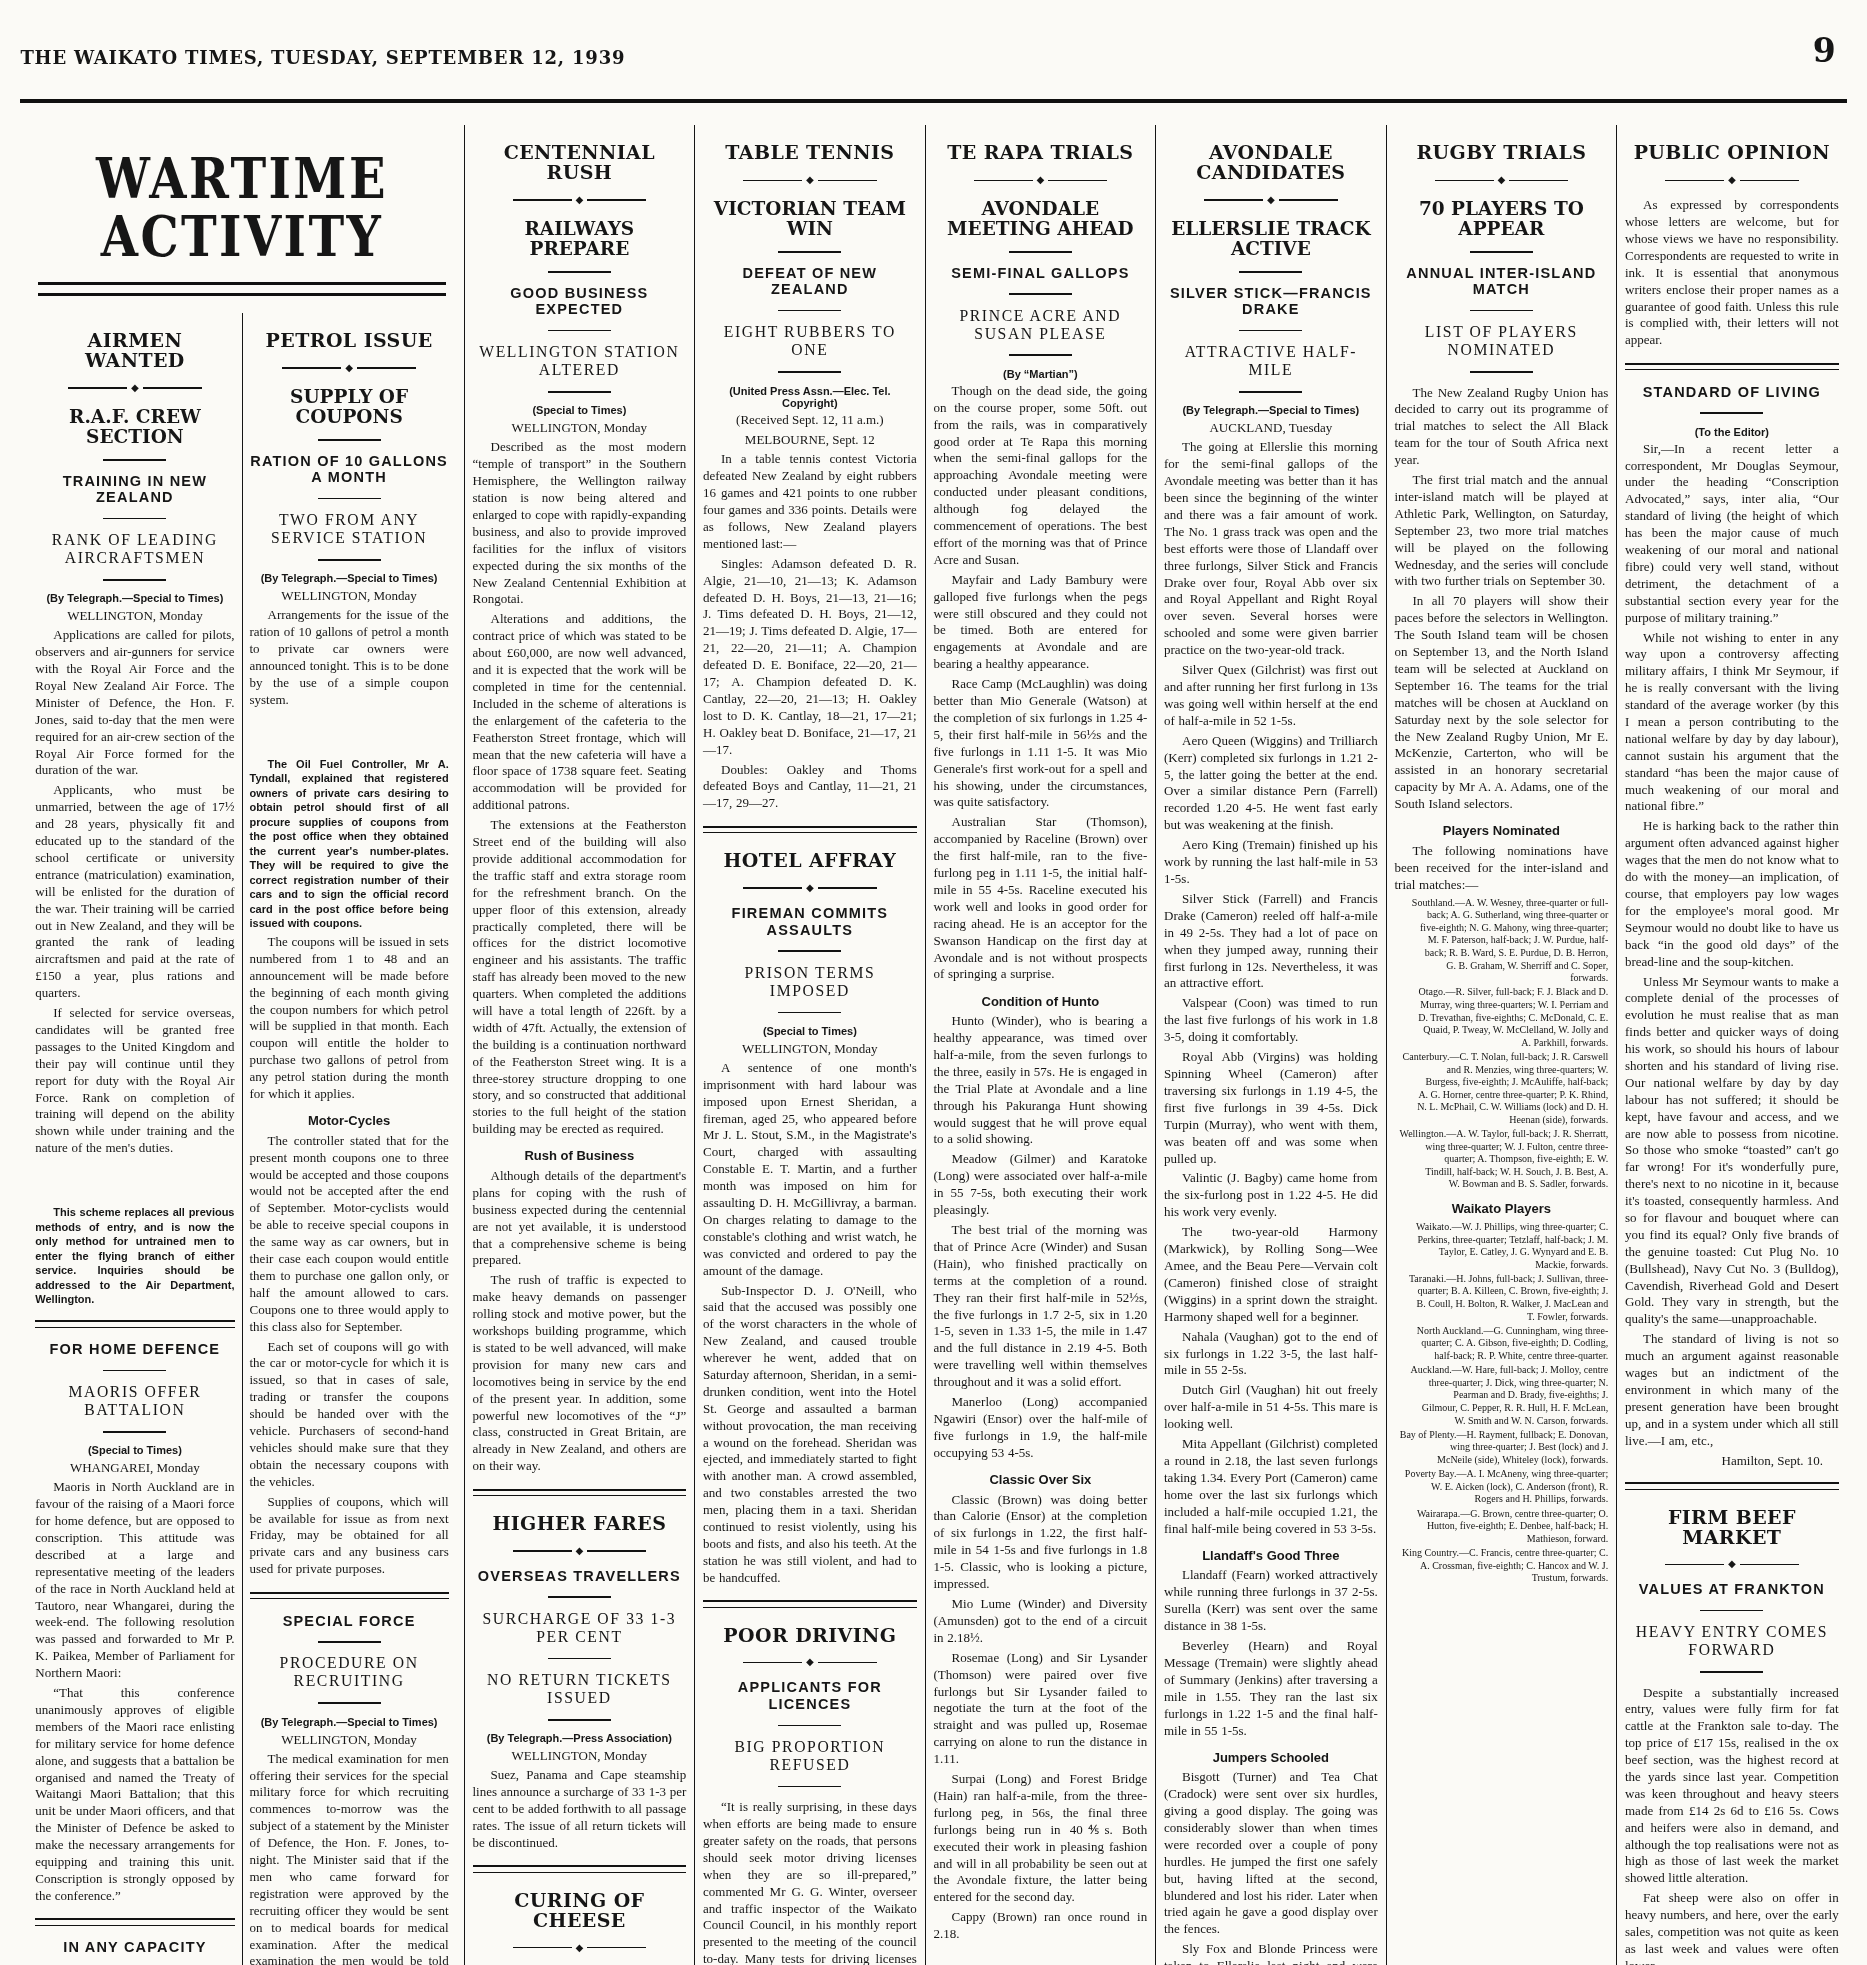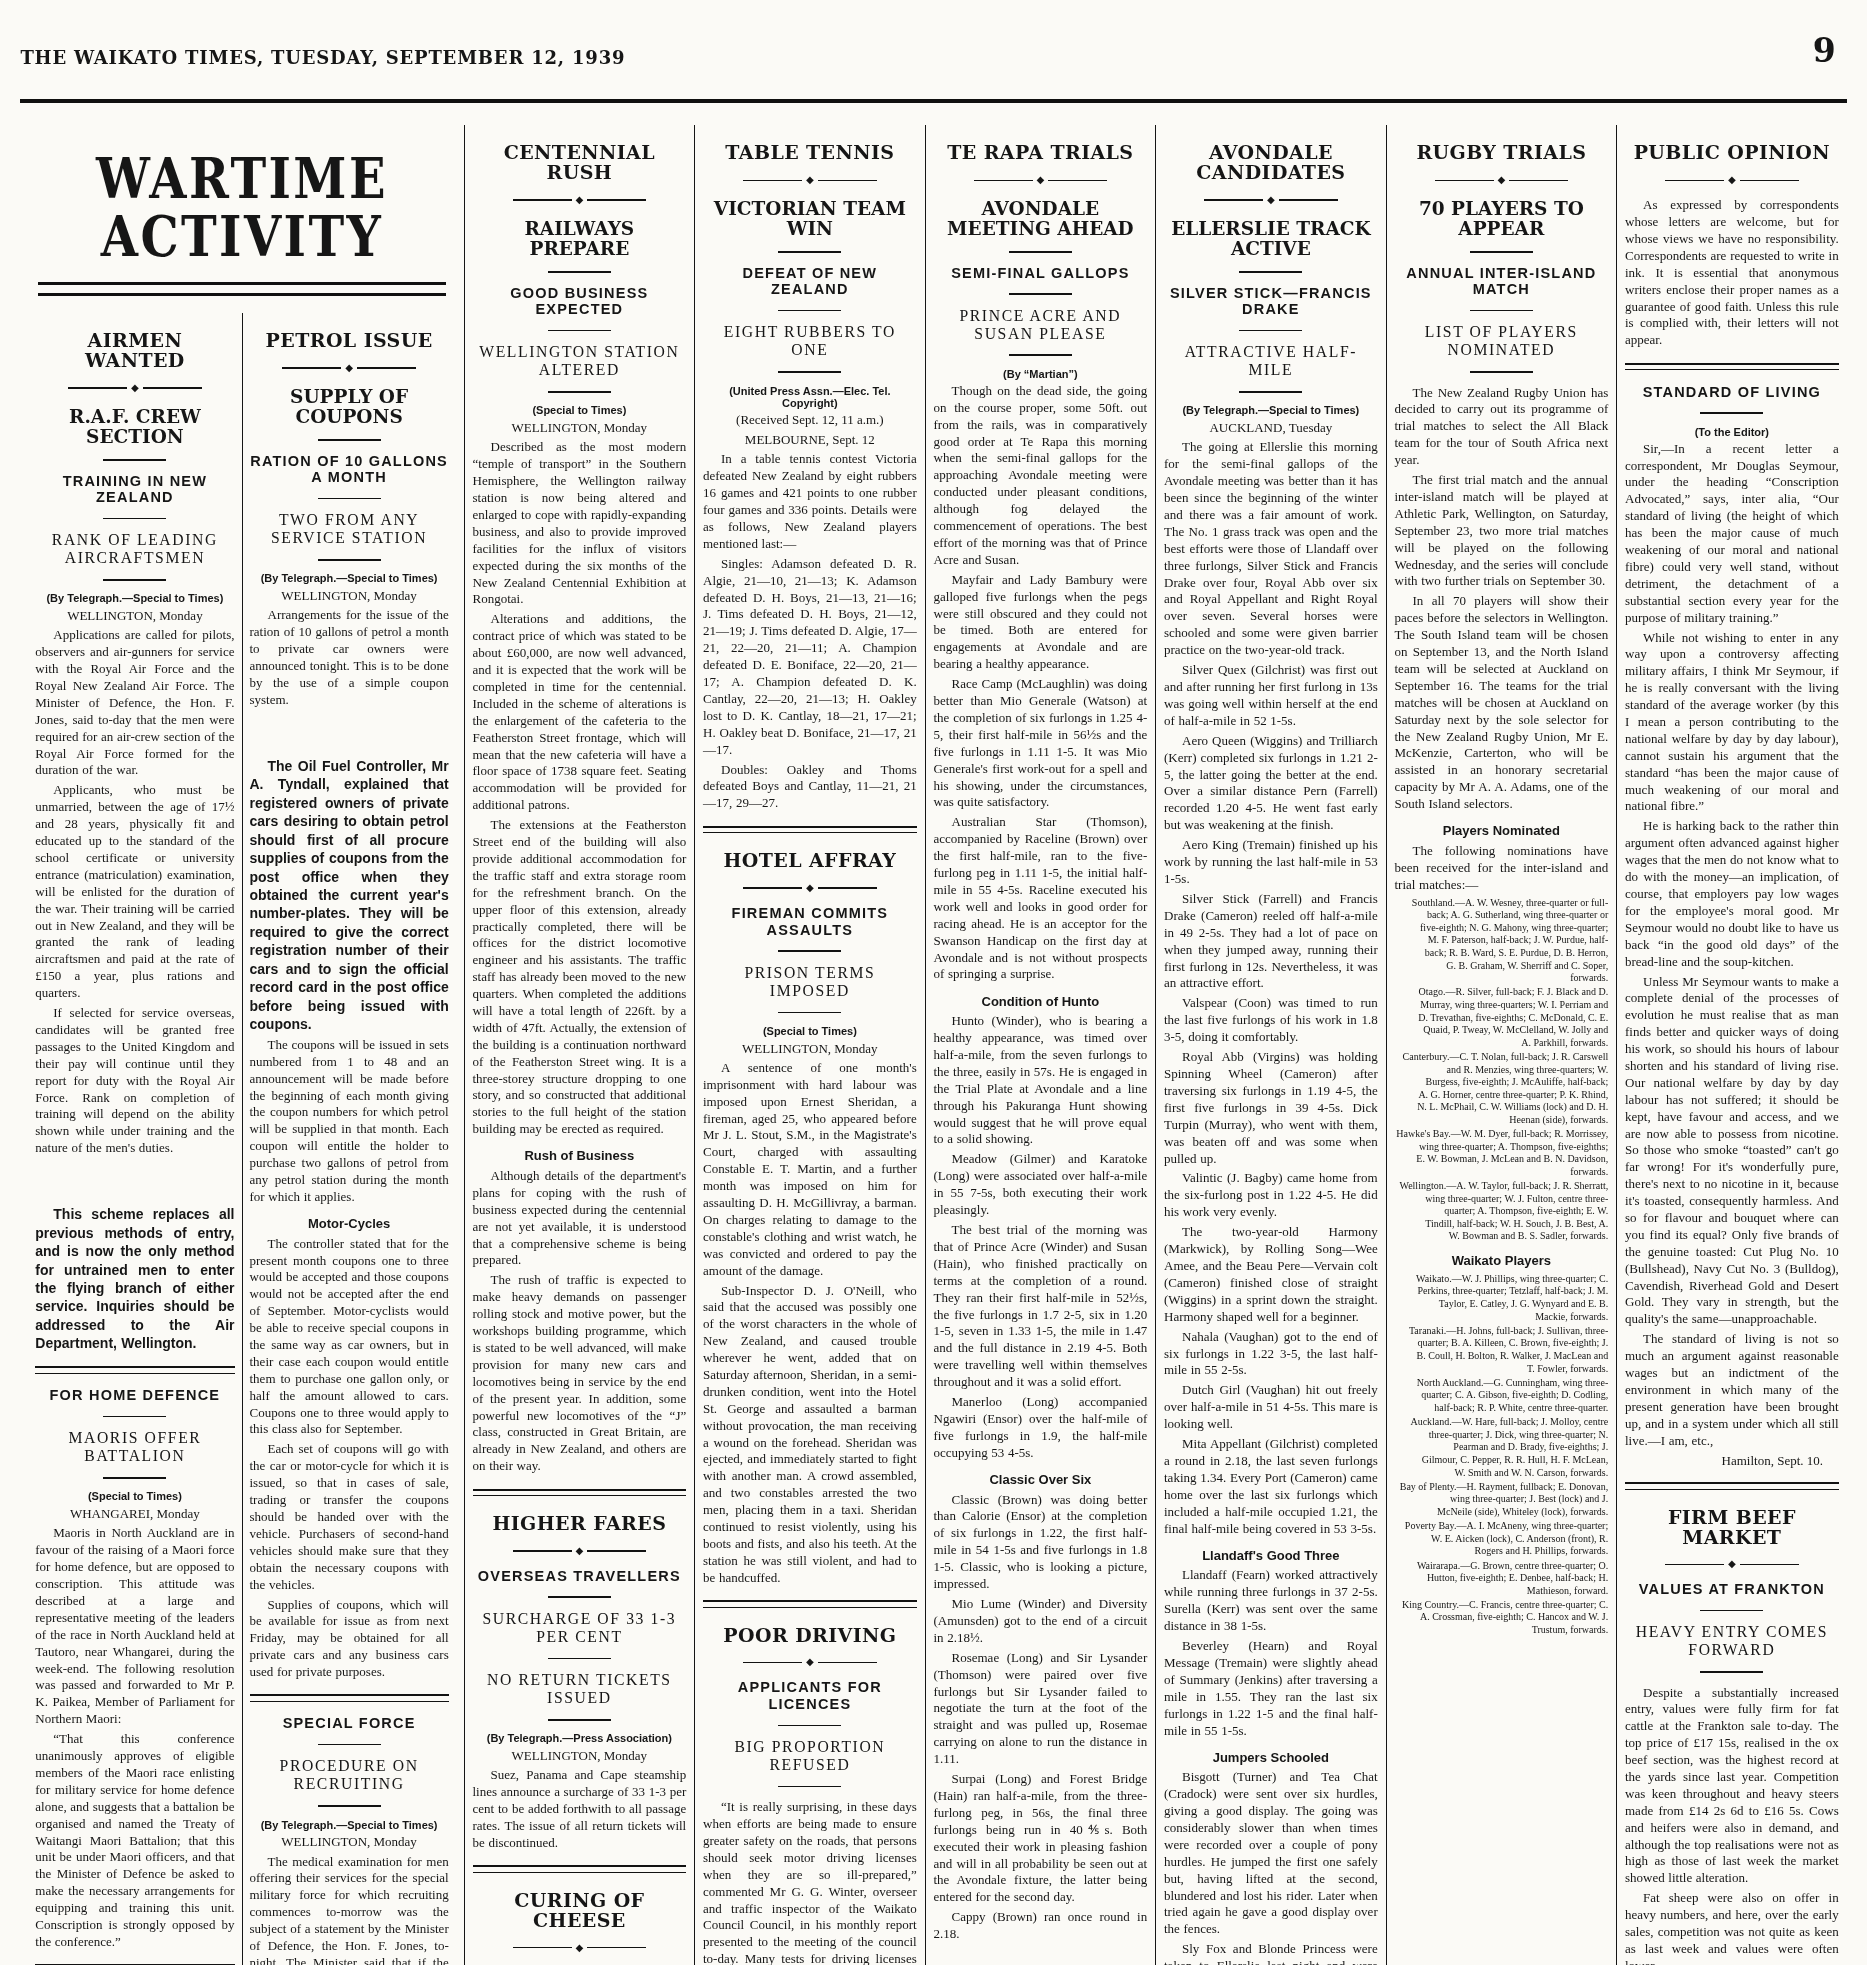--- a/index.html
+++ b/index.html
@@ -38,21 +38,21 @@
     transform:scaleY(1.18);transform-origin:top center;
   }
   .banner-dbl{height:7.9px;border-top:3.5px solid #101010;border-bottom:3.1px solid #101010;margin:23.6px 9.4px 17.3px;}
   .h1{font-family:"DejaVu Serif",serif;font-weight:700;font-size:19px;line-height:1.05;text-align:center;margin:18px 0 7px;letter-spacing:0.4px;}
   .h2{font-family:"DejaVu Serif",serif;font-weight:700;font-size:18.5px;line-height:1.1;text-align:center;margin:13.4px 0 5.5px;}
   .h3{font-family:"Liberation Sans",sans-serif;font-weight:700;font-size:14.5px;line-height:1.15;text-align:center;letter-spacing:1.2px;margin:11.8px 0 4.7px;}
   .h4{font-family:"Liberation Serif",serif;font-size:15.7px;line-height:1.15;text-align:center;letter-spacing:1.6px;margin:11.8px 0 4.7px;}
   .byline{font-family:"Liberation Sans",sans-serif;font-weight:700;font-size:11px;text-align:center;margin:10.2px 0 3.1px;}
   .date{font-size:13px;text-align:center;margin:3.9px 0 2.4px;}
   .p{font-size:13px;line-height:1.30;text-align:justify;text-indent:18px;margin:3.1px 0;word-spacing:0.4px;}
-  .p.pb{font-family:"Liberation Sans",sans-serif;font-weight:700;font-size:14px;line-height:1.32;margin-top:48px;}
+  .p.pb{font-family:"Liberation Sans",sans-serif;font-weight:700;font-size:11px;line-height:1.32;margin-top:48px;}
   .li{font-size:10px;line-height:1.26;text-align:right;margin:1.6px 0;padding-left:21px;text-indent:-21px;}
   .sub{font-family:"Liberation Sans",sans-serif;font-weight:700;font-size:13px;text-align:center;margin:10.2px 0 4.7px;}
   .sig{font-size:13px;text-align:right;margin:3.1px 15.7px 3.1px 0;}
   
   .rule{width:63px;height:1.6px;background:#121212;margin:11.8px auto;}
   .dbl{height:4.7px;border-top:2px solid #121212;border-bottom:1.2px solid #121212;margin:13.4px 0;}
   .orn{display:flex;align-items:center;justify-content:center;margin:11.8px 0;}
   .orn .ln{height:1.6px;background:#121212;width:59px;}
   .orn .dia{font-size:10.2px;line-height:1;margin:0 3.9px;}
 </style>
@@ -306,21 +306,20 @@
         <div class="h4">LIST OF PLAYERS NOMINATED</div>
         <div class="rule"></div>
         <p class="p">The New Zealand Rugby Union has decided to carry out its programme of trial matches to select the All Black team for the tour of South Africa next year.</p>
         <p class="p">The first trial match and the annual inter-island match will be played at Athletic Park, Wellington, on Saturday, September 23, two more trial matches will be played on the following Wednesday, and the series will conclude with two further trials on September 30.</p>
         <p class="p">In all 70 players will show their paces before the selectors in Wellington. The South Island team will be chosen on September 13, and the North Island team will be selected at Auckland on September 16. The teams for the trial matches will be chosen at Auckland on Saturday next by the sole selector for the New Zealand Rugby Union, Mr E. McKenzie, Carterton, who will be assisted in an honorary secretarial capacity by Mr A. A. Adams, one of the South Island selectors.</p>
         <div class="sub">Players Nominated</div>
         <p class="p">The following nominations have been received for the inter-island and trial matches:—</p>
         <p class="li">Southland.—A. W. Wesney, three-quarter or full-back; A. G. Sutherland, wing three-quarter or five-eighth; N. G. Mahony, wing three-quarter; M. F. Paterson, half-back; J. W. Purdue, half-back; R. B. Ward, S. E. Purdue, D. B. Herron, G. B. Graham, W. Sherriff and C. Soper, forwards.</p>
         <p class="li">Otago.—R. Silver, full-back; F. J. Black and D. Murray, wing three-quarters; W. I. Perriam and D. Trevathan, five-eighths; C. McDonald, C. E. Quaid, P. Tweay, W. McClelland, W. Jolly and A. Parkhill, forwards.</p>
         <p class="li">Canterbury.—C. T. Nolan, full-back; J. R. Carswell and R. Menzies, wing three-quarters; W. Burgess, five-eighth; J. McAuliffe, half-back; A. G. Horner, centre three-quarter; P. K. Rhind, N. L. McPhail, C. W. Williams (lock) and D. H. Heenan (side), forwards.</p>
-        <p class="li">Hawke's Bay.—W. M. Dyer, full-back; R. Morrissey, wing three-quarter; A. Thompson, five-eighths; E. W. Bowman, J. McLean and B. N. Davidson, forwards.</p>
         <p class="li">Wellington.—A. W. Taylor, full-back; J. R. Sherratt, wing three-quarter; W. J. Fulton, centre three-quarter; A. Thompson, five-eighth; E. W. Tindill, half-back; W. H. Souch, J. B. Best, A. W. Bowman and B. S. Sadler, forwards.</p>
         <div class="sub">Waikato Players</div>
         <p class="li">Waikato.—W. J. Phillips, wing three-quarter; C. Perkins, three-quarter; Tetzlaff, half-back; J. M. Taylor, E. Catley, J. G. Wynyard and E. B. Mackie, forwards.</p>
         <p class="li">Taranaki.—H. Johns, full-back; J. Sullivan, three-quarter; B. A. Killeen, C. Brown, five-eighth; J. B. Coull, H. Bolton, R. Walker, J. MacLean and T. Fowler, forwards.</p>
         <p class="li">North Auckland.—G. Cunningham, wing three-quarter; C. A. Gibson, five-eighth; D. Codling, half-back; R. P. White, centre three-quarter.</p>
         <p class="li">Auckland.—W. Hare, full-back; J. Molloy, centre three-quarter; J. Dick, wing three-quarter; N. Pearman and D. Brady, five-eighths; J. Gilmour, C. Pepper, R. R. Hull, H. F. McLean, W. Smith and W. N. Carson, forwards.</p>
         <p class="li">Bay of Plenty.—H. Rayment, fullback; E. Donovan, wing three-quarter; J. Best (lock) and J. McNeile (side), Whiteley (lock), forwards.</p>
         <p class="li">Poverty Bay.—A. I. McAneny, wing three-quarter; W. E. Aicken (lock), C. Anderson (front), R. Rogers and H. Phillips, forwards.</p>
         <p class="li">Wairarapa.—G. Brown, centre three-quarter; O. Hutton, five-eighth; E. Denbee, half-back; H. Mathieson, forward.</p>
         <p class="li">King Country.—C. Francis, centre three-quarter; C. A. Crossman, five-eighth; C. Hancox and W. J. Trustum, forwards.</p>

